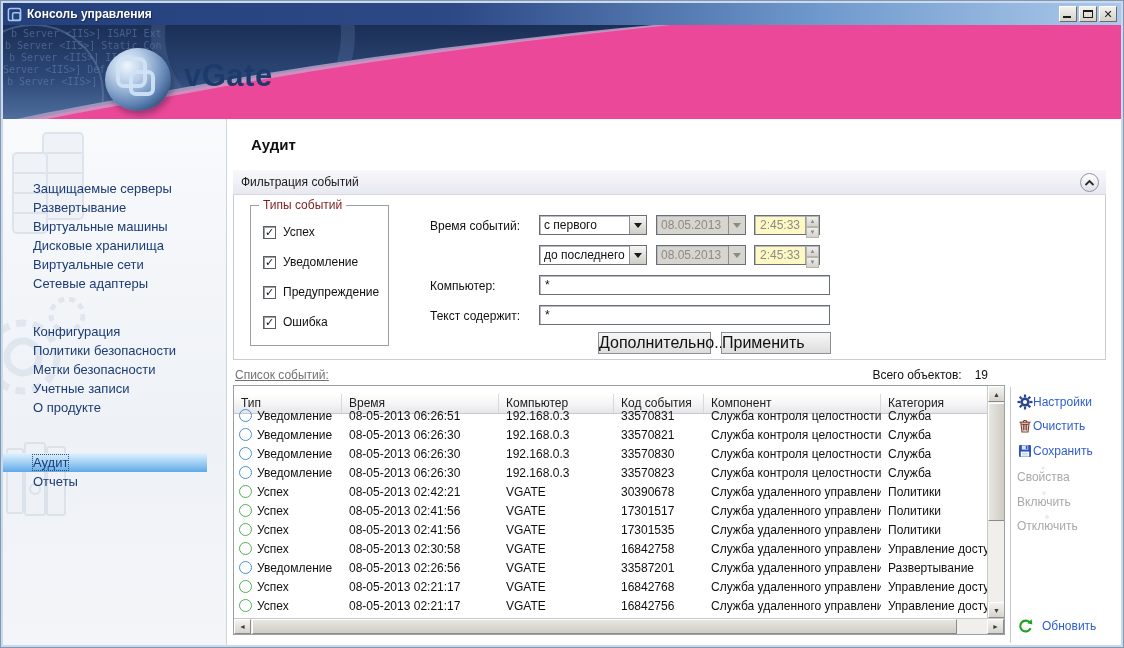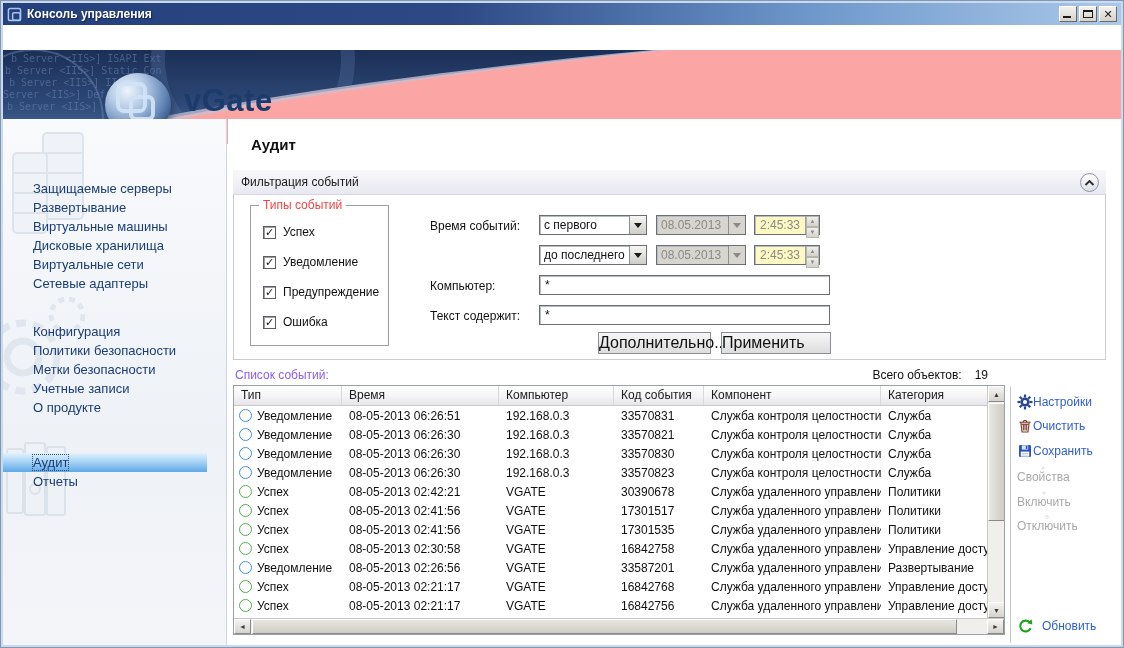--- a/index.html
+++ b/index.html
@@ -14,21 +14,21 @@
   .titlebar .apptitle { color:#fff; font-size:12px; font-weight:bold; margin-left:5px; flex:1;
     text-shadow:1px 1px 1px rgba(0,0,0,.4); }
   .winbtns { display:flex; gap:2px; }
   .winbtn { width:18px; height:16px; background:linear-gradient(#f2f1ee,#d5d2ca);
     border:1px solid; border-color:#ffffff #6a6a6a #6a6a6a #ffffff; position:relative; cursor:pointer; }
   .winbtn .min-glyph { position:absolute; left:3px; bottom:3px; width:8px; height:2px; background:#1a1a1a; }
   .winbtn .max-glyph { position:absolute; left:3px; top:3px; width:10px; height:8px; border:1px solid #1a1a1a; border-top-width:2px; }
   .winbtn .close-glyph { position:absolute; left:0; top:0; right:0; bottom:0; font-size:11px; font-weight:bold; color:#1a1a1a; text-align:center; line-height:14px; }
 
   
-  .banner { position:absolute; left:0; top:22px; right:0; height:94px; background:#fca5a5; overflow:hidden;margin-top:25px; }
+  .banner { position:absolute; left:0; top:22px; right:0; height:94px; background:#ec4899; overflow:hidden; }
   .banner svg.wave { position:absolute; left:0; top:0; }
   .logo-sphere { position:absolute; left:102px; top:23px; width:66px; height:63px; border-radius:50%;
     background:radial-gradient(circle at 34% 28%, #eef5fc 0%, #b7cce6 28%, #5f83b4 62%, #203f6b 88%, #101f38 100%);
     box-shadow:2px 4px 6px rgba(10,20,40,.35); }
   .logo-sphere svg { position:absolute; left:10px; top:8px; }
   .logo-word { position:absolute; left:181px; top:33px; font-size:31px; font-weight:bold; color:#1c3a6b; letter-spacing:.5px; }
 
   
   .sidebar { position:absolute; left:0; top:116px; width:224px; bottom:0;
     background:linear-gradient(180deg,#f8fafc 0%, #eef1f6 60%, #f3f5f9 100%);
@@ -46,21 +46,21 @@
   .filter-header { position:absolute; left:5px; top:51px; width:873px; height:25px;
     background:linear-gradient(180deg,#f8f8fb,#e8e8f1); border-bottom:1px solid #d6d6e0;
     display:flex; align-items:center; padding:0 8px; font-size:12px; color:#1a1a1a; }
   .collapse-btn { position:absolute; right:7px; top:3px; width:19px; height:19px; border-radius:50%;
     border:1px solid #8e96a6; background:linear-gradient(#ffffff,#dfe0e8); cursor:pointer;
     display:flex; align-items:center; justify-content:center; }
 
   .filter-body { position:absolute; left:5px; top:76px; width:873px; height:165px; background:#fff;
     border-left:1px solid #c9cdd3; border-right:1px solid #c9cdd3; border-bottom:1px solid #c9cdd3; }
   .groupbox { position:absolute; left:16px; top:10px; width:139px; height:141px; border:1px solid #9aa0a8; }
-  .groupbox-label { position:absolute; left:8px; top:-8px; background:#fff; padding:0 4px; font-size:12px; color:#ef4444; }
+  .groupbox-label { position:absolute; left:8px; top:-8px; background:#fff; padding:0 4px; font-size:12px; color:#7f1d1d; }
   .cb-row { position:absolute; left:12px; display:flex; align-items:center; gap:7px; height:14px; cursor:pointer; }
   .cb { width:13px; height:13px; background:#fff; border:1px solid #5a5f66;
     box-shadow:inset 1px 1px 0 #9aa0a6; font-size:11px; font-weight:bold; line-height:11px; text-align:center; color:#101010; }
   .cb-label { font-size:12px; color:#101010; }
 
   .flabel { position:absolute; font-size:12px; color:#101010; }
   .combo { position:absolute; height:20px; background:#fff; border:1px solid #6a6f76;
     box-shadow:inset 1px 1px 0 #b8bcc2; font-size:12px; color:#101010; display:flex; align-items:center; cursor:pointer; }
   .combo .val { flex:1; padding-left:4px; white-space:nowrap; overflow:hidden; }
   .drop-btn { width:17px; height:100%; background:linear-gradient(#f6f5f3,#cfcdc6); border-left:1px solid #8a8f96;
@@ -73,27 +73,27 @@
     box-shadow:inset 1px 1px 0 #b8bcc2; font-size:12px; color:#8a8a8a; display:flex; align-items:center; }
   .spinbox .val { flex:1; text-align:center; }
   .spin-btns { width:14px; height:100%; display:flex; flex-direction:column; border-left:1px solid #9aa0a6; }
   .spin-btns span { flex:1; font-size:6px; color:#8a8a8a; text-align:center; line-height:9px;
     background:linear-gradient(#efeeec,#d5d2ca); border:1px solid #b8b5ae; }
   .textinput { position:absolute; height:20px; background:#fff; border:1px solid #6a6f76;
     box-shadow:inset 1px 1px 0 #b8bcc2; font-size:12px; color:#101010; padding-left:5px; line-height:18px; }
   .btn { position:absolute; height:22px; background:linear-gradient(#f7f7f7,#dddddd);
     border:1px solid #8a8f96; font-size:16px; color:#101010; text-align:left; line-height:20px; cursor:pointer; }
 
-  .list-label { position:absolute; left:7px; top:249px; font-size:12px; color:#8b5cf6; }
+  .list-label { position:absolute; left:7px; top:249px; font-size:12px; color:#737373;text-decoration:underline; }
   .total-row { position:absolute; left:5px; top:249px; width:772px; text-align:right; font-size:12px; color:#101010; padding-right:17px; }
   .total-row .tv { display:inline-block; margin-left:13px; }
 
   
   .table { position:absolute; left:5px; top:266px; width:772px; height:250px; border:1px solid #9aa0a8; background:#fff; overflow:hidden; }
-  .thead { position:absolute; left:0; top:0; right:17px; height:20px; display:flex;
+  .thead { position:absolute; left:0; top:8px; right:17px; height:20px; display:flex;
     background:linear-gradient(180deg,#ffffff 0%,#f4f4f6 55%,#e6e6ea 100%); border-bottom:1px solid #c9c9cf; }
   .th { font-size:12px; color:#1a1a1a; padding-left:7px; line-height:19px; border-right:1px solid #d8d8dc;
     white-space:nowrap; overflow:hidden; cursor:pointer; flex-shrink:0; }
   .tbody { position:absolute; left:0; top:20px; right:17px; bottom:16px; overflow:hidden; }
   .trow { display:flex; height:19px; align-items:center; cursor:pointer; }
   .td { font-size:12px; color:#101010; padding-left:7px; white-space:nowrap; overflow:hidden; flex-shrink:0; }
   .c-type{width:108px;} .c-time{width:157px;} .c-comp{width:115px;} .c-code{width:90px;} .c-component{width:177px;} .c-cat{width:108px;}
   .td.c-type { display:flex; align-items:center; gap:5px; padding-left:5px; }
   .row-icon { width:13px; height:13px; border-radius:50%; flex-shrink:0; text-align:center; }
   .row-icon::before { content:attr(data-glyph); display:block; line-height:11px; }

